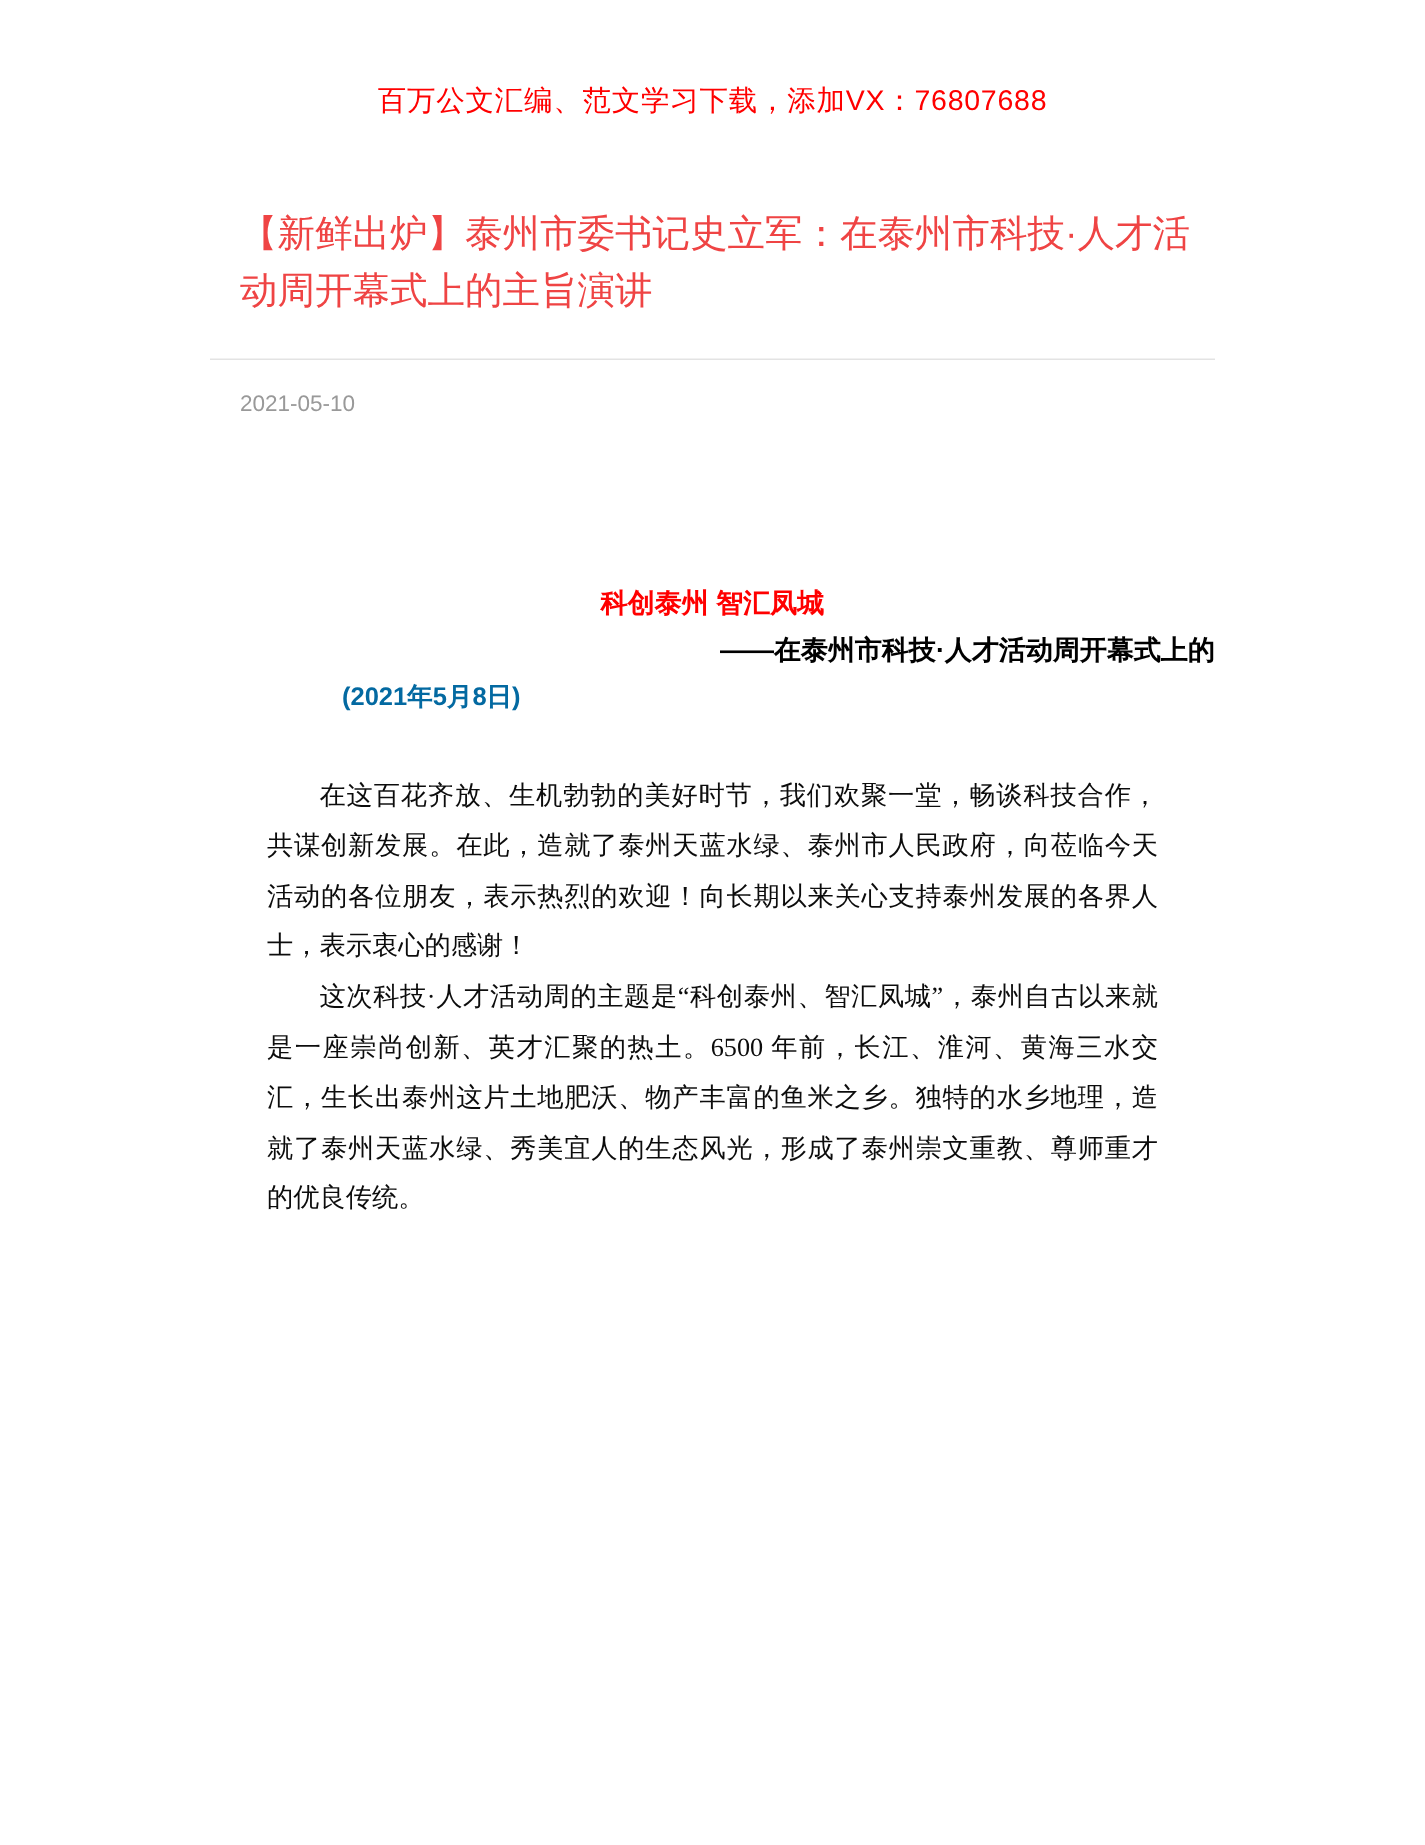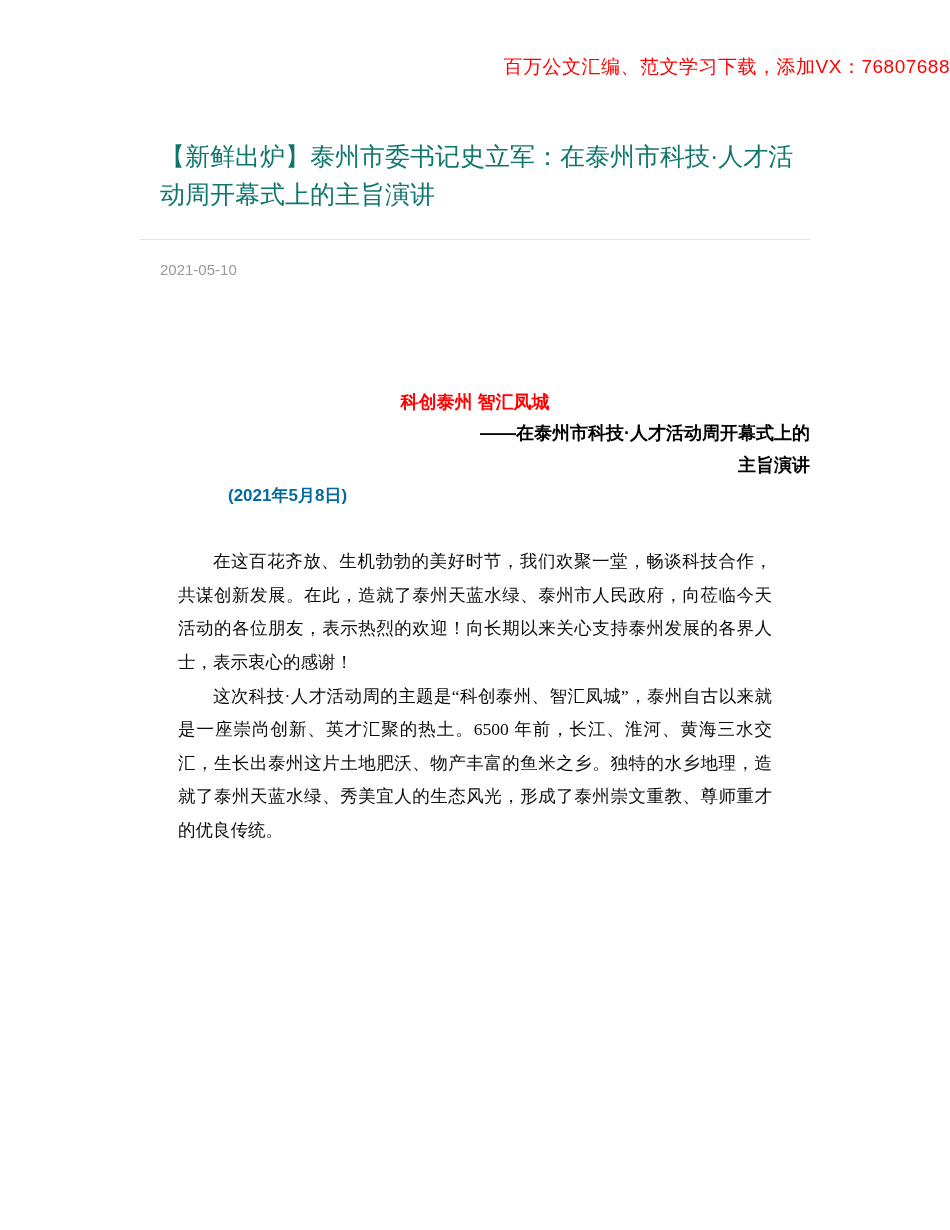--- a/index.html
+++ b/index.html
@@ -9,37 +9,37 @@
   }
   body {
     width: 950px;
     min-height: 1230px;
     font-family: "Liberation Sans", "DejaVu Sans", sans-serif;
     color: #111111;
     position: relative;
   }
   .banner {
     padding-top: 54px;
-    text-align: right;
+    text-align: center;
     color: #ff0000;
     font-size: 19px;
     font-weight: 500;
     letter-spacing: 0.5px;
   }
   .container {
     width: 670px;
     margin: 0 auto;
   }
   .article-title {
     margin: 58px 0 16px 0;
     padding-left: 20px;
     font-size: 25px;
     font-weight: 450;
     line-height: 1.5;
-    color: #0f766e;
+    color: #ef4444;
   }
   .divider {
     border: none;
     border-top: 1px solid #e3e3e3;
     margin: 26px 0 0 0;
   }
   .publish-date {
     margin-top: 21px;
     padding-left: 20px;
     color: #999999;
@@ -98,21 +98,20 @@
   <hr class="divider">
 
   <div class="publish-date">2021-05-10</div>
 
   <div class="speech">
 
     <p class="headline">科创泰州 智汇凤城</p>
 
     <p class="subtitle">——在泰州市科技·人才活动周开幕式上的</p>
 
-    <p class="subtitle">主旨演讲</p>
 
 
     <p class="dateline">(2021年5月8日)</p>
 
     <div class="paragraphs">
         <p class="body-para"><span>在这百花齐放、生机勃勃的美好时节，我们欢聚一堂，畅谈科技合作，共谋创新发展。在此，造就了泰州天蓝水绿、泰州市人民政府，向莅临今天活动的各位朋友，表示热烈的欢迎！向长期以来关心支持泰州发展的各界人士，表示衷心的感谢！</span></p>
         <p class="body-para"><span>这次科技·人才活动周的主题是“科创泰州、智汇凤城”，泰州自古以来就是一座崇尚创新、英才汇聚的热土。6500 年前，长江、淮河、黄海三水交汇，生长出泰州这片土地肥沃、物产丰富的鱼米之乡。独特的水乡地理，造就了泰州天蓝水绿、秀美宜人的生态风光，形成了泰州崇文重教、尊师重才的优良传统。</span></p>
       </div>
 
   </div>

